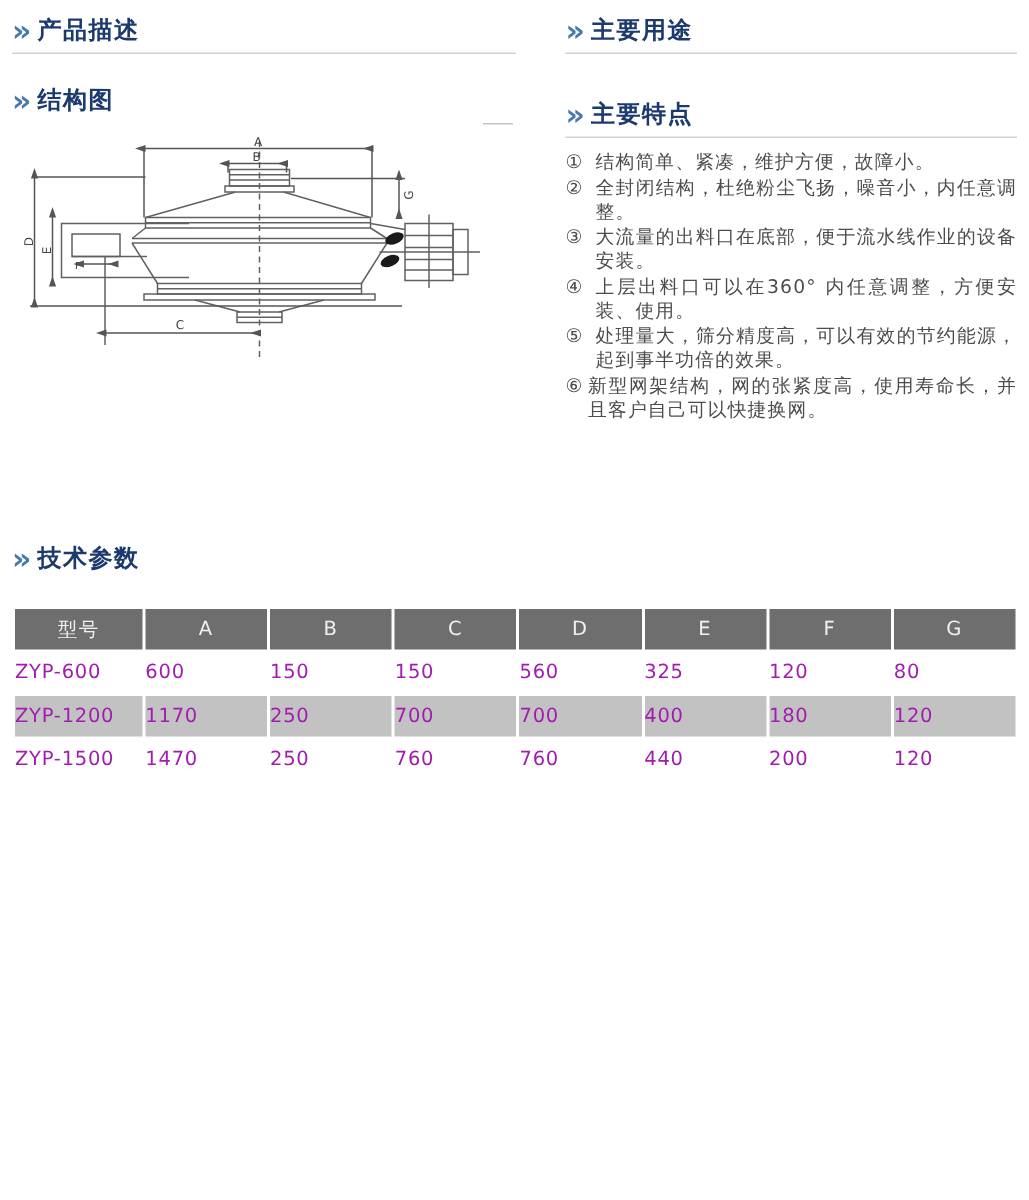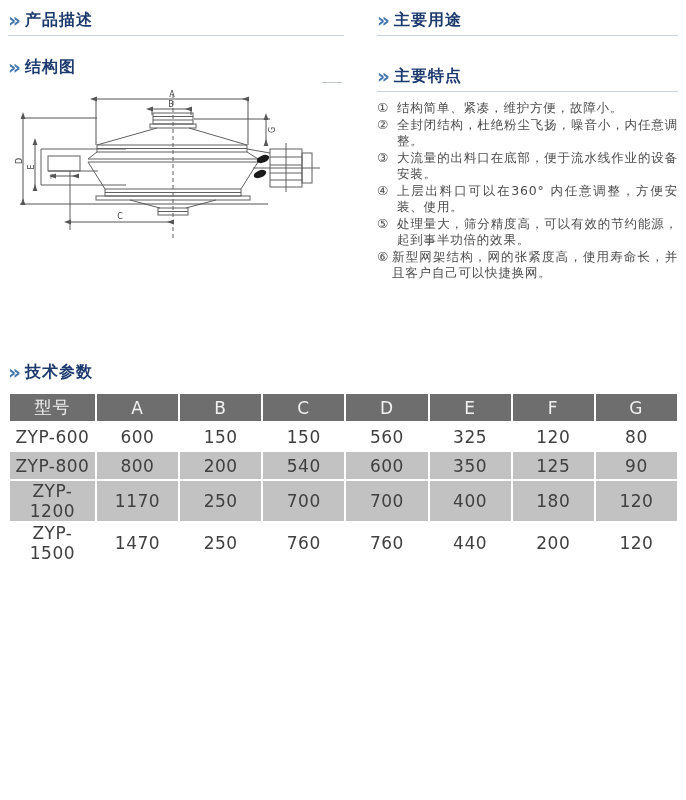--- a/index.html
+++ b/index.html
@@ -36,30 +36,30 @@
   .features { margin-top:8px; }
   .feature-item { display:flex; font-size:12.5px; line-height:16.5px; color:#4c4c4c; }
   .feature-num { flex:none; width:20px; letter-spacing:0; }
   .feature-text { flex:1; letter-spacing:0.8px; text-align:justify; }
 
   .diagram-wrap { margin-top:4px; }
   .diagram-wrap svg { display:block; }
   .dim-label { font-size:8px; fill:#444; font-family:"DejaVu Sans",sans-serif; }
 
   table.params {
-    width:100%; margin-top:8px;
+    width:100%; margin-top:20px;
     border-collapse:separate; border-spacing:2px 2px;
-    font-size:17px; table-layout:fixed;
+    font-size:13px; table-layout:fixed;
   }
   table.params th {
     background:#6e6e6e; color:#f0f0f0; font-weight:normal;
     height:27px; text-align:center; letter-spacing:1px;
   }
   table.params td {
-    height:27px; text-align:center; color:#404040; letter-spacing:0.5px;
+    height:27px; color:#a21caf; letter-spacing:0.5px;
   }
   table.params tr.zebra td { background:#c2c2c2; }
   table.params tr.plain td { background:#ffffff; }
   table.params th.model-col { width:13%; }
 </style>
 </head>
 <body>
 
 <div class="page">
 
@@ -233,30 +233,20 @@
           <td>ZYP-600</td>
           <td>600</td>
           <td>150</td>
           <td>150</td>
           <td>560</td>
           <td>325</td>
           <td>120</td>
           <td>80</td>
         </tr>
         <tr class="zebra">
-          <td>ZYP-800</td>
-          <td>800</td>
-          <td>200</td>
-          <td>540</td>
-          <td>600</td>
-          <td>350</td>
-          <td>125</td>
-          <td>90</td>
-        </tr>
-        <tr class="zebra">
           <td>ZYP-1200</td>
           <td>1170</td>
           <td>250</td>
           <td>700</td>
           <td>700</td>
           <td>400</td>
           <td>180</td>
           <td>120</td>
         </tr>
         <tr class="plain">

